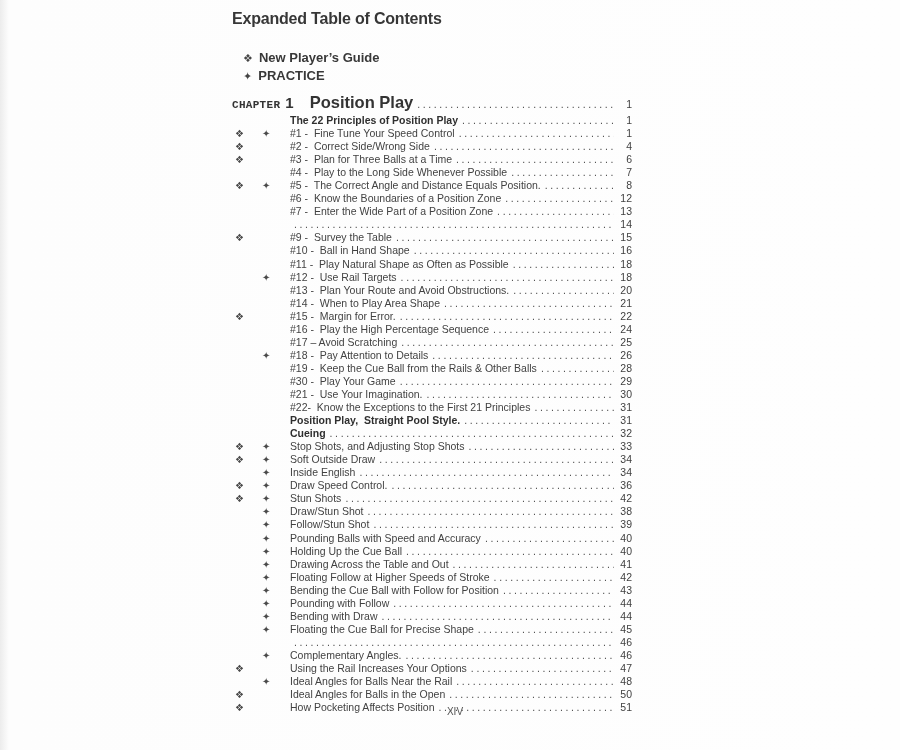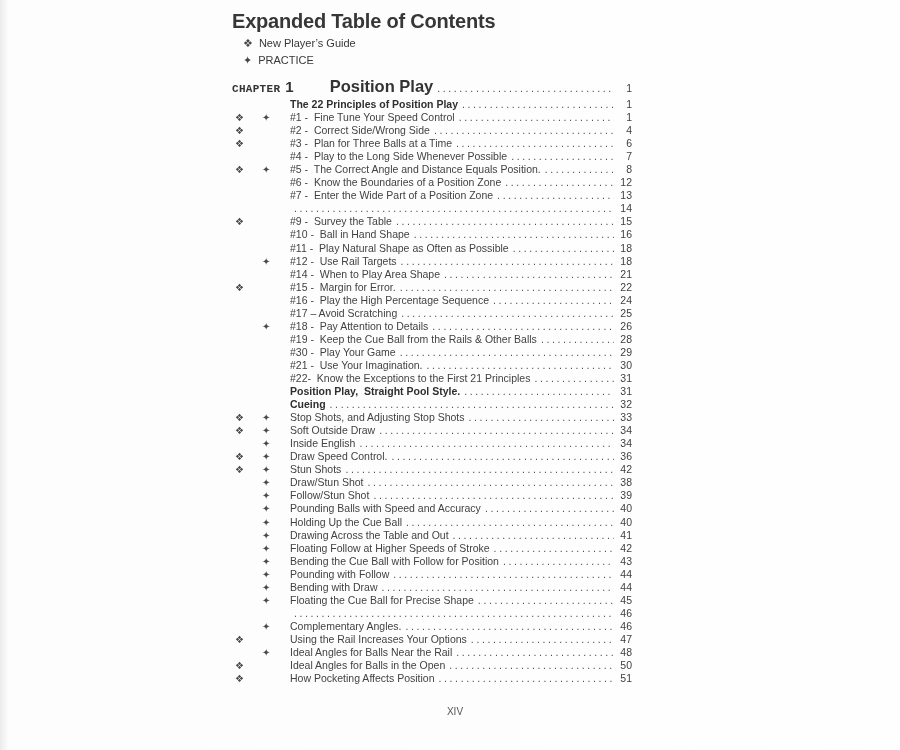--- a/index.html
+++ b/index.html
@@ -13,53 +13,53 @@
     position: relative;
     width: 900px; height: 750px;
     background: linear-gradient(90deg, #ececec 0px, #fdfdfd 9px, #fefefe 100%);
   }
   .content {
     position: absolute;
     left: 232px; top: 10px;
     width: 400px;
   }
   .doc-title {
-    margin: 0 0 2px 0;
-    font-size: 20px;
+    margin: 0 0 21px 0;
+    font-size: 16px;
     font-weight: 700;
     letter-spacing: -0.2px;
     color: #373737;
   }
   .legend { margin-left: 11px; }
   .legend-row {
     display: flex;
     align-items: baseline;
     line-height: 17px;
     color: #383838;
   }
   .legend-icon {
     font-size: 11px;
     color: #454545;
     margin-right: 6px;
   }
   .legend-label {
-    font-size: 11px;
-    font-weight: 400;
+    font-size: 13px;
+    font-weight: 700;
     white-space: pre;
   }
   .chapter-row {
     display: flex;
     align-items: baseline;
     margin-top: 8px;
     height: 21px;
     color: #333333;
   }
   .ch-label { font-size: 11px; font-weight: 700; letter-spacing: 0.3px; font-family: Liberation Mono, monospace; }
   .ch-num   { font-size: 15px; font-weight: 700; margin-left: 5px; }
-  .ch-title { font-size: 16.5px; font-weight: 700; margin-left: 36px; white-space: pre; }
+  .ch-title { font-size: 16.5px; font-weight: 700; margin-left: 16px; white-space: pre; }
   .row {
     display: flex;
     align-items: baseline;
     height: 13.05px;
     line-height: 13.05px;
     font-size: 10.5px;
     color: #424242;
   }
   .c1 {
     width: 26px; padding-left: 3px;
@@ -228,20 +228,27 @@
   </div>
 
   <div class="row">
     <span class="c1"></span>
     <span class="c2">✦</span>
     <span class="t">#12 -  Use Rail Targets</span>
     <span class="leader"></span>
     <span class="pg">18</span>
   </div>
 
+  <div class="row">
+    <span class="c1"></span>
+    <span class="c2"></span>
+    <span class="t">#13 -  Plan Your Route and Avoid Obstructions.</span>
+    <span class="leader"></span>
+    <span class="pg">20</span>
+  </div>
 
   <div class="row">
     <span class="c1"></span>
     <span class="c2"></span>
     <span class="t">#14 -  When to Play Area Shape</span>
     <span class="leader"></span>
     <span class="pg">21</span>
   </div>
 
   <div class="row">

